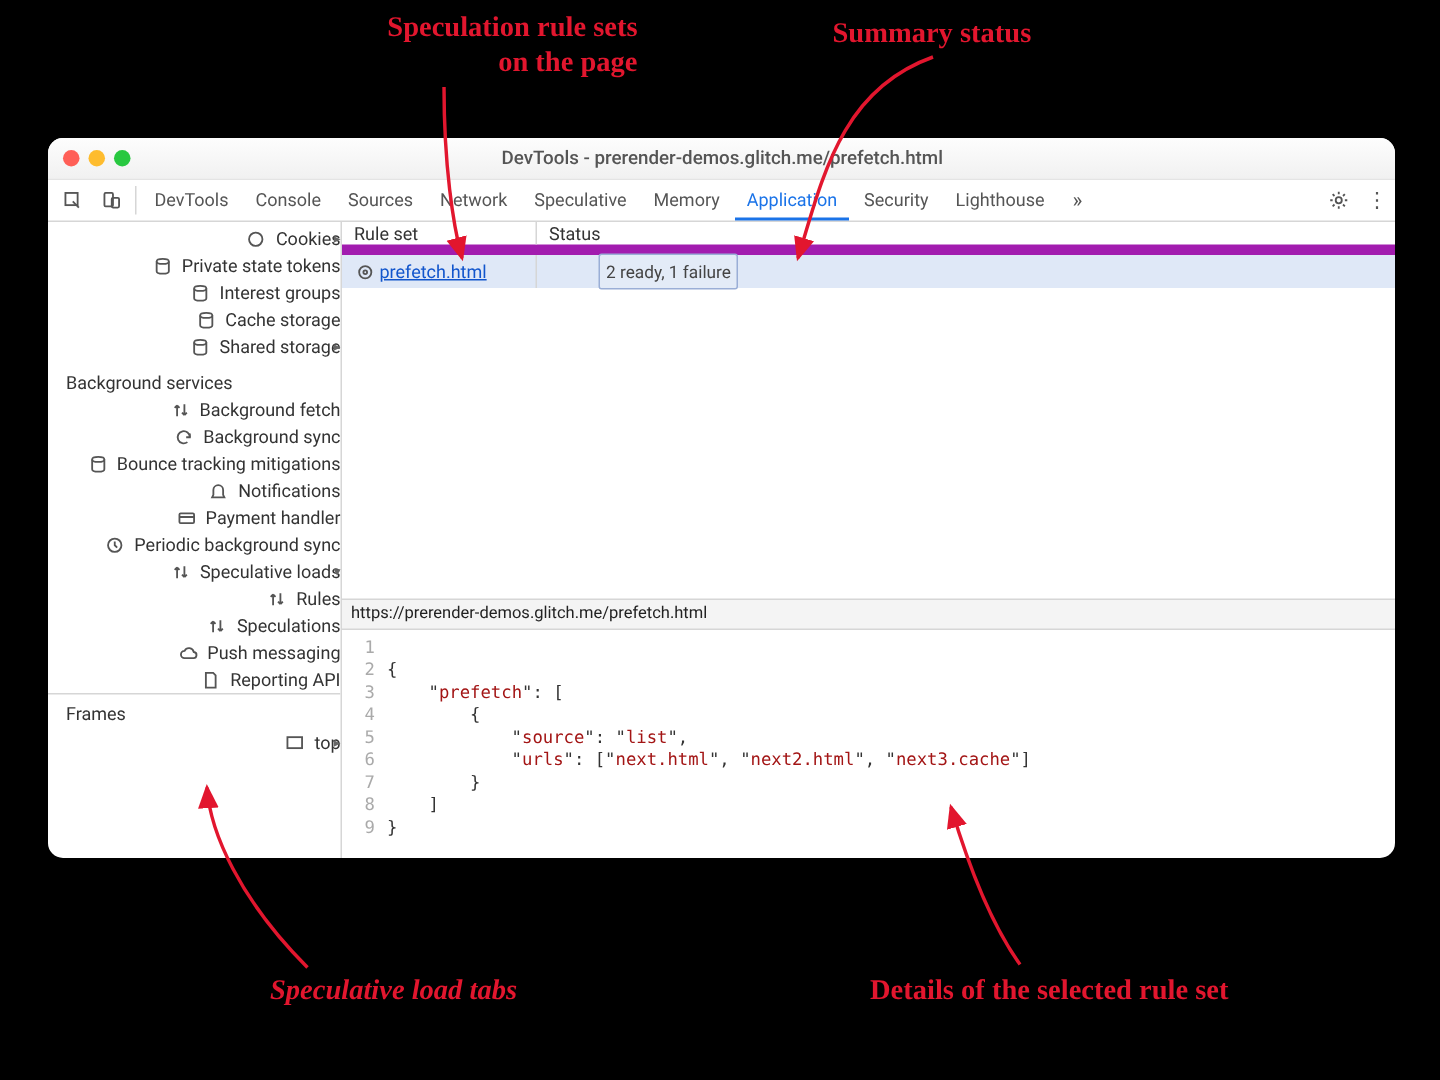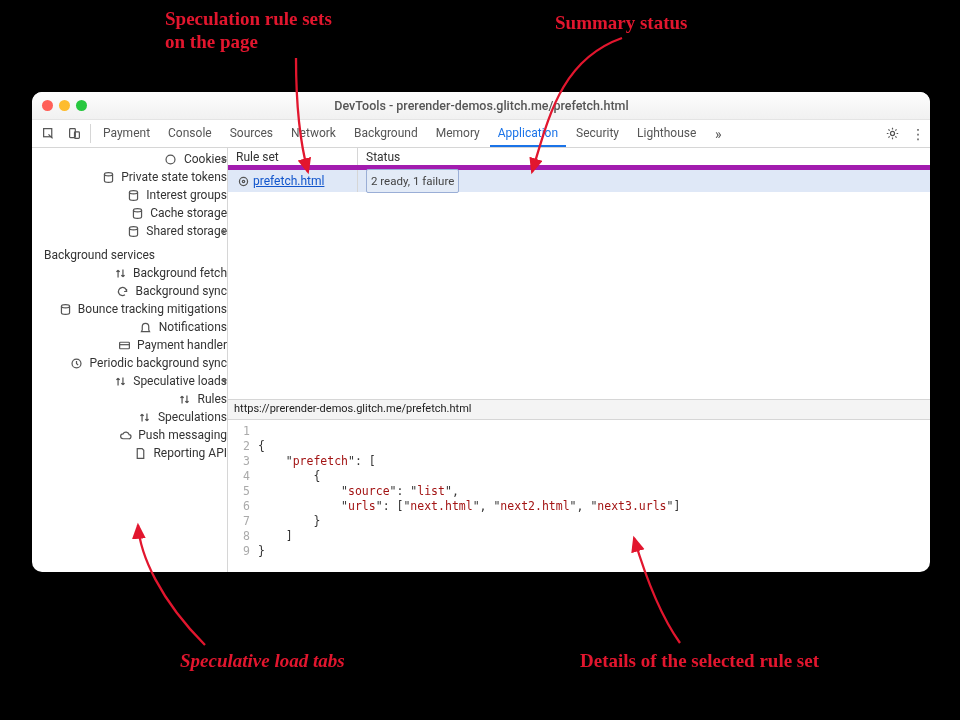--- a/index.html
+++ b/index.html
@@ -11,21 +11,21 @@
     position: relative;
     font-size: 12px;
     color: #333;
   }
   .annotation {
     position: absolute;
     color: #e2162e;
     font-family: "Comic Sans MS", "Marker Felt", cursive;
     font-size: 19px;
     font-weight: 600;
-    text-align: left;
+    text-align: right;
     line-height: 1.2;
     z-index: 100;
     pointer-events: none;
   }
   svg.arrow-layer {
     position: absolute;
     top: 0; left: 0;
     width: 960px; height: 720px;
     z-index: 99;
     pointer-events: none;
@@ -120,30 +120,30 @@
     overflow:hidden;
   }
   .table-wrap {
     flex: 0 0 252px;
     border-bottom: 1px solid #d6d6d6;
     display:flex;
     flex-direction:column;
     overflow:hidden;
   }
   .thead {
-    display:flex; height:22px; border-bottom:5px solid #a21caf;
+    display:flex; height:22px; border-bottom:7px solid #a21caf;
     font-size:12px; color:#333;
   }
   .thead .col, .trow .col {
     display:flex; align-items:center; padding:0 8px;
   }
   .col-ruleset { width:130px; border-right:1px solid #d6d6d6;}
   .col-status { flex:1; }
   .trow { display:flex; height:22px; font-size:12px; }
-  .trow.selected { background:#dfe8f7; }
+  .trow.selected { background:#dfe8f7;gap:33px; }
   .linklike { color:#1155cc; text-decoration:underline; cursor:default;}
   .status-chip {
     border:1px solid #9aaed6;
     border-radius: 2px;
     padding: 4px 4px;
     background:#e3ebf7;
     color:#444;
     font-size: 11.5px;
   }
   .url-bar {
@@ -208,25 +208,25 @@
           <path d="M8 9l5 5"></path>
         </svg>
       </div>
     <div class="iconbtn">
         <svg class="ic" viewBox="0 0 16 16">
           <rect x="2" y="2" width="7" height="11" rx="1"></rect>
           <rect x="8" y="6" width="6" height="8" rx="1"></rect>
         </svg>
       </div>
     <div class="sep"></div>
-    <div class="tab">Payment</div>
+    <div class="tab">DevTools</div>
     <div class="tab">Console</div>
     <div class="tab">Sources</div>
     <div class="tab">Network</div>
-    <div class="tab">Background</div>
+    <div class="tab">Speculative</div>
     <div class="tab">Memory</div>
     <div class="tab active">Application</div>
     <div class="tab">Security</div>
     <div class="tab">Lighthouse</div>
     <div class="iconbtn">»</div>
     <div class="spacer"></div>
     <div class="iconbtn">
         <svg class="ic" viewBox="0 0 16 16">
           <circle cx="8" cy="8" r="2.5"></circle>
           <path d="M8 1v2M8 13v2M1 8h2M13 8h2M3 3l1.5 1.5M11.5 11.5L13 13M13 3l-1.5 1.5M4.5 11.5L3 13"></path>
@@ -369,20 +369,31 @@
         </div>
       <div class="item">
           <span class="icon">
             <svg class="ic" viewBox="0 0 16 16">
               <path d="M4 2h6l2 2v10H4z"></path>
             </svg>
           </span>
           <span>Reporting API</span>
         </div>
 
+      <div class="foot-frames">
+        <div class="section">Frames</div>
+        <div class="item">
+            <span class="icon">
+              <svg class="ic" viewBox="0 0 16 16">
+                <rect x="2" y="3" width="12" height="9"></rect>
+              </svg>
+            </span>
+            <span>top</span>
+          </div>
+      </div>
     </div>
 
     <div class="main">
       <div class="table-wrap">
         <div class="thead">
           <div class="col col-ruleset">Rule set</div>
           <div class="col col-status">Status</div>
         </div>
         <div class="trow selected">
           <div class="col col-ruleset">
@@ -400,20 +411,20 @@
         </div>
       </div>
       <div class="url-bar">https://prerender-demos.glitch.me/prefetch.html</div>
       <div class="code-area">
         <div class="gutter">1<br>2<br>3<br>4<br>5<br>6<br>7<br>8<br>9</div>
         <div class="code"><span></span>
 <span>{</span>
 <span>    "</span><span class="str">prefetch</span><span>": [</span>
 <span>        {</span>
 <span>            "</span><span class="str">source</span><span>": "</span><span class="str">list</span><span>",</span>
-<span>            "</span><span class="str">urls</span><span>": ["</span><span class="str">next.html</span><span>", "</span><span class="str">next2.html</span><span>", "</span><span class="str">next3.urls</span><span>"]</span>
+<span>            "</span><span class="str">urls</span><span>": ["</span><span class="str">next.html</span><span>", "</span><span class="str">next2.html</span><span>", "</span><span class="str">next3.cache</span><span>"]</span>
 <span>        }</span>
 <span>    ]</span>
 <span>}</span></div>
       </div>
     </div>
   </div>
 </div>
 
 </body></html>

